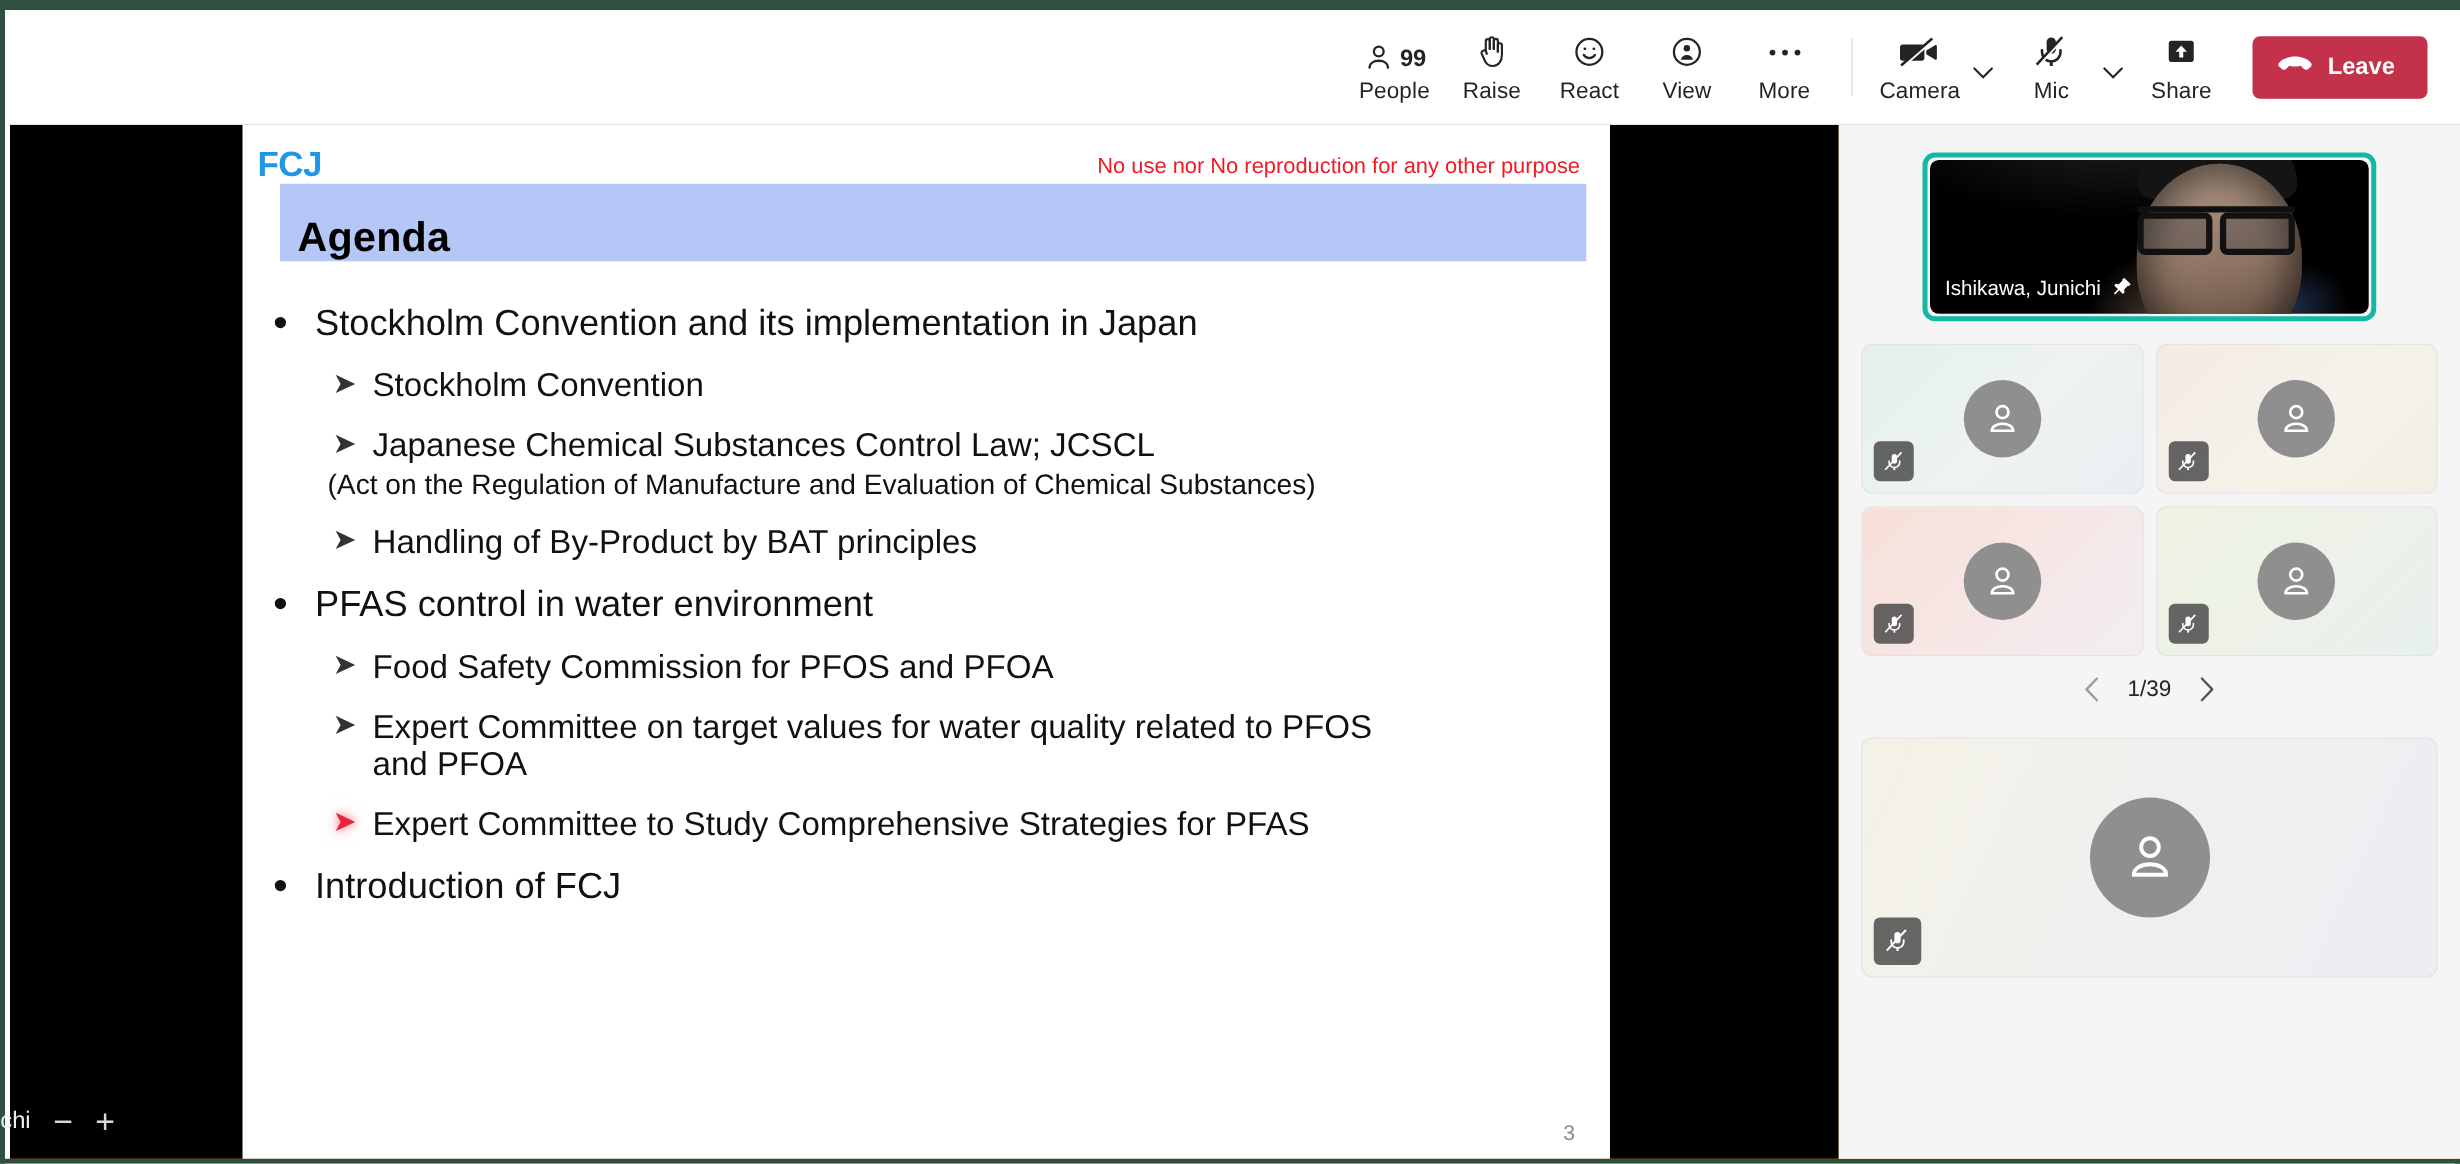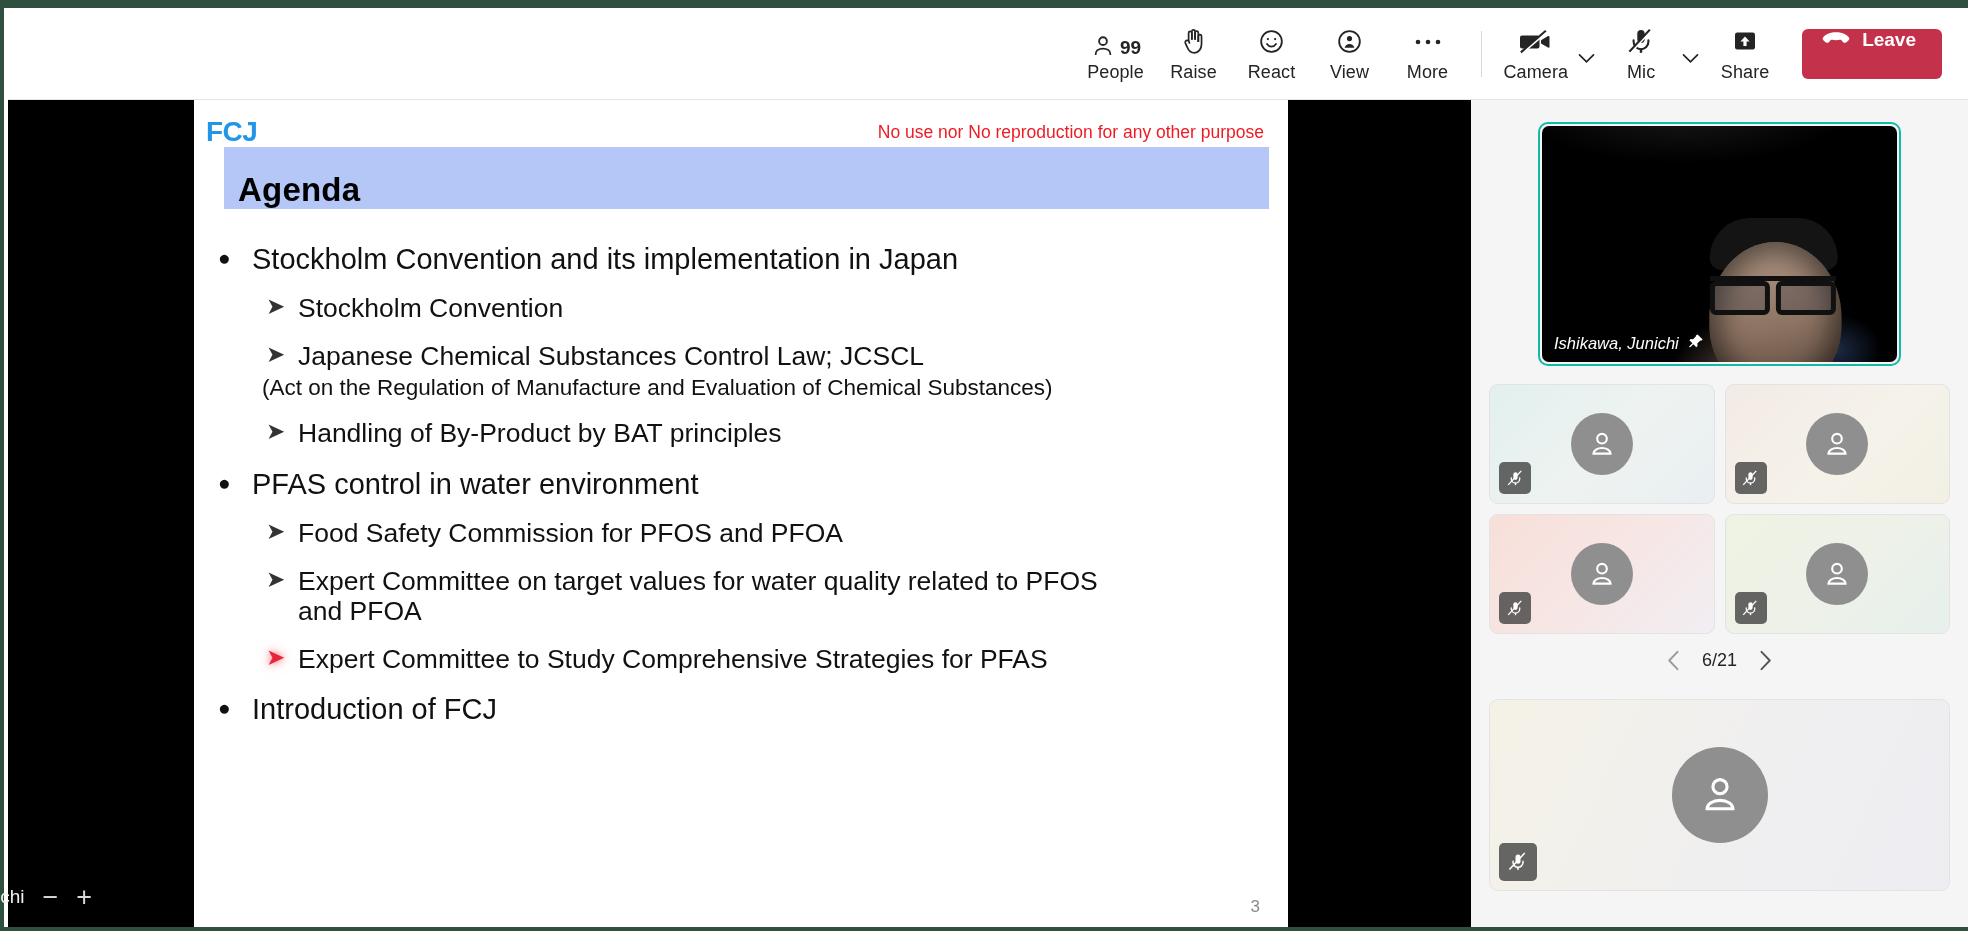--- a/index.html
+++ b/index.html
@@ -79,20 +79,21 @@
   }
   .leave-btn {
     margin-left: 18px;
     background: #c4314b;
     color: #ffffff;
     border: none;
     border-radius: 6px;
     height: 50px;
     padding: 0 26px 0 20px;
     display: flex;
+    align-items: center;
     gap: 12px;
     cursor: pointer;
     font-family: "Liberation Sans", sans-serif;
     font-size: 19px;
     font-weight: 700;
   }
 
   
   .stage {
     position: absolute;
@@ -234,27 +235,26 @@
 
   
   .rail {
     position: absolute;
     top: 0; right: 0;
     width: 497px; height: 827px;
     background: #f5f5f5;
     padding: 22px 18px 0 18px;
   }
   .main-tile {
-    width: 363px; height: 244px;
+    width: 363px; height: 135px;
     margin: 0 auto;
-    border: 2px solid #14b8a6;
+    border: 4px solid #14b8a6;
     border-radius: 10px;
     padding: 2px;
     background: #f5f5f5;
-    font-style: italic;
   }
   .main-tile-inner {
     position: relative;
     width: 100%; height: 100%;
     border-radius: 7px;
     overflow: hidden;
     background: #050505;
     background-image:
       radial-gradient(ellipse 120px 95px at 60% 108%, #6b5a4e 0%, #2a231e 42%, rgba(0,0,0,0) 72%),
       radial-gradient(ellipse 55px 45px at 83% 95%, #1d2a44 0%, rgba(0,0,0,0) 80%),
@@ -655,21 +655,21 @@
         </div>
 
       </div>
 
       <div class="pager">
         <span class="pager-arrow">
           <svg width="13" height="21" viewBox="0 0 13 21" fill="none" stroke="#9a9a9a" stroke-width="1.9" stroke-linecap="round" stroke-linejoin="round">
               <path d="M10.5 1.8L2.2 10.5l8.3 8.7"></path>
             </svg>
         </span>
-        <span class="pager-label">6/21</span>
+        <span class="pager-label">1/39</span>
         <span class="pager-arrow">
           <svg width="13" height="21" viewBox="0 0 13 21" fill="none" stroke="#555555" stroke-width="1.9" stroke-linecap="round" stroke-linejoin="round">
               <path d="M2.5 1.8l8.3 8.7-8.3 8.7"></path>
             </svg>
         </span>
       </div>
 
       <div class="ptile wide">
         <div class="avatar">
           <svg width="50" height="50" viewBox="0 0 24 24" fill="none" stroke="#ffffff" stroke-width="1.5">

